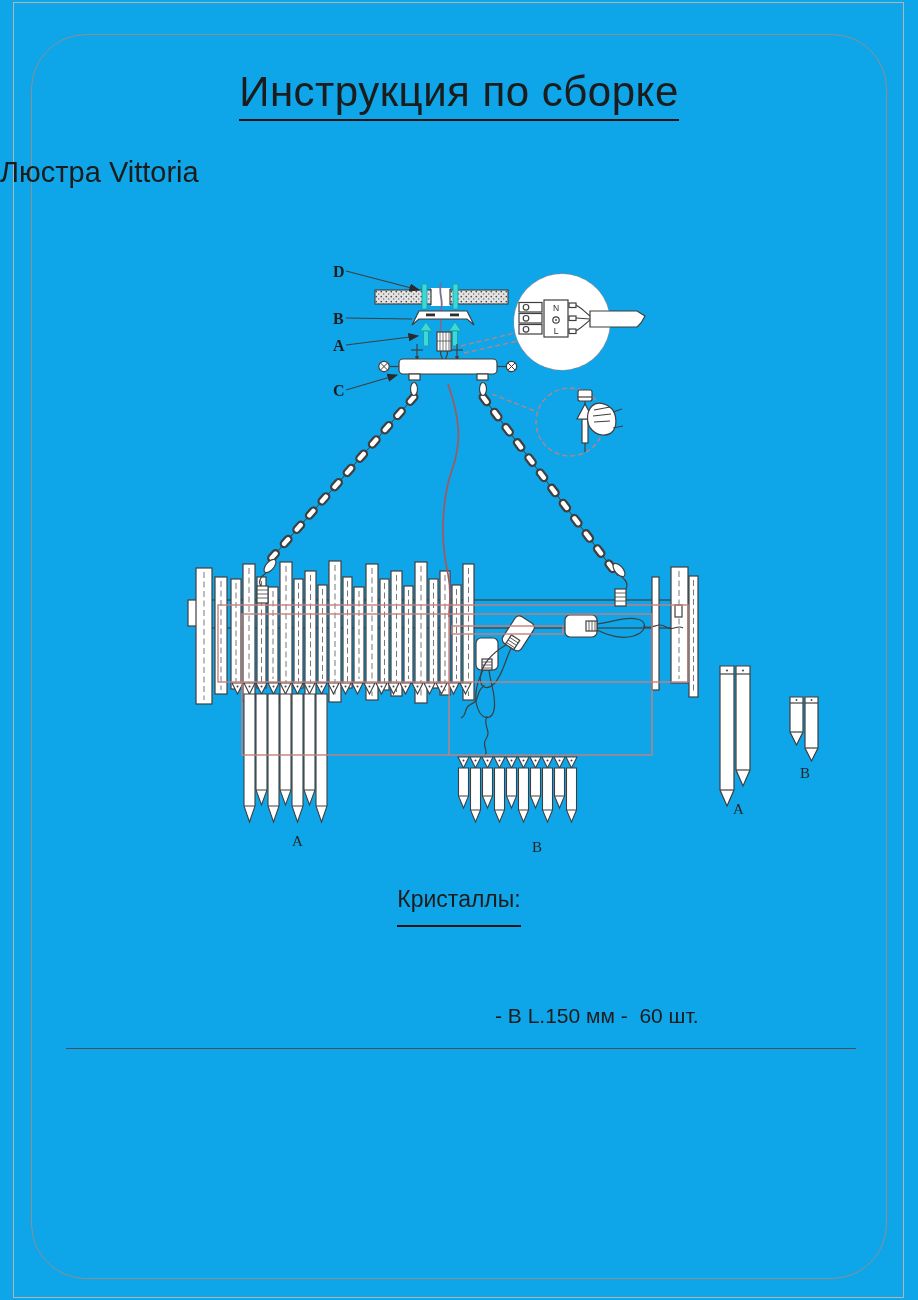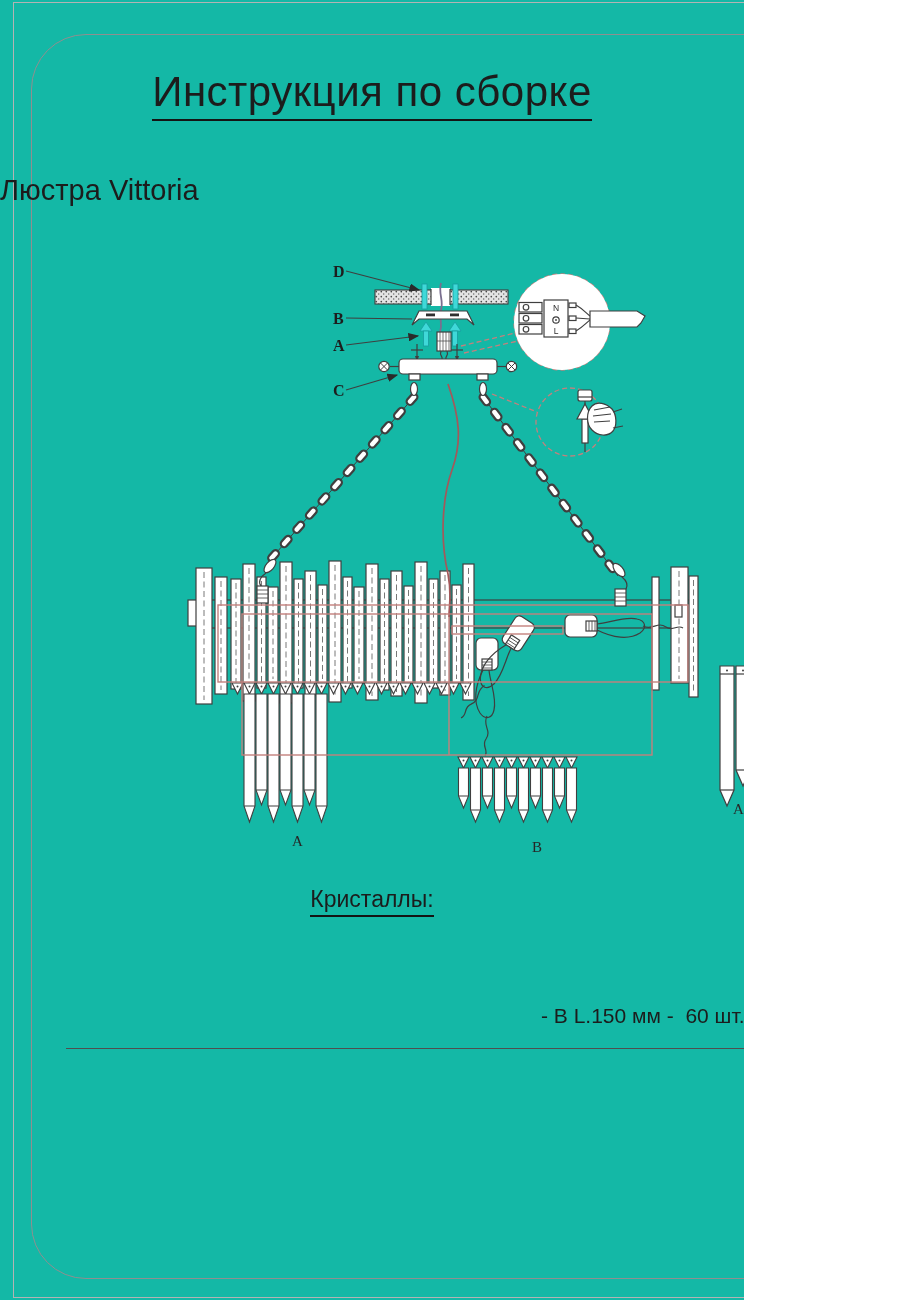--- a/index.html
+++ b/index.html
@@ -1,27 +1,27 @@
 <!DOCTYPE html>
 <html><head>
 <meta charset="utf-8">
 <style>
   html,body{margin:0;padding:0;background:#fff;}
-  .page{position:relative;width:744px;height:1300px;background:#14b8a6;overflow:hidden;
+  .page{position:relative;width:918px;height:1300px;background:#0ea5e9;overflow:hidden;
         font-family:"Liberation Sans",sans-serif;color:#1c1c1c;}
   .outer-border{position:absolute;left:13px;top:2px;width:889px;height:1294px;border:1px solid #b3b3b3;}
   .inner-border{position:absolute;left:31px;top:34px;width:854px;height:1243px;border:1.6px solid #8f8f8f;border-radius:55px;}
   .title{position:absolute;top:68px;left:0;width:100%;text-align:center;font-size:42px;font-weight:400;letter-spacing:.5px;}
   .title span{display:inline-block;border-bottom:2.5px solid #141414;padding-bottom:3px;}
-  .subtitle{position:absolute;top:174px;left:0;width:100%;display:flex;justify-content:space-between;gap:26px;font-size:29px;}
+  .subtitle{position:absolute;top:156px;left:0;width:100%;display:flex;justify-content:center;gap:26px;font-size:29px;flex-direction:column;}
   .crys-head{position:absolute;top:886px;left:0;width:100%;text-align:center;font-size:23px;}
-  .crys-head span{display:inline-block;border-bottom:2px solid #141414;padding-bottom:2px;}
+  .crys-head span{display:inline-block;border-bottom:2px solid #141414;padding-bottom:12px;}
   .crys-col{position:absolute;font-size:21px;line-height:28px;white-space:pre;}
   .crys-col.left{left:203px;top:946px;}
-  .crys-col.right{left:495px;top:946px;margin-left:46px;}
+  .crys-col.right{left:495px;top:946px;}
   .divider{position:absolute;top:1048px;left:66px;width:790px;border-top:1.8px solid #4f4f4f;}
   .specs{position:absolute;left:99px;top:1100px;font-size:21px;line-height:29.5px;white-space:pre;}
   svg.diagram{position:absolute;left:60px;top:240px;}
   .ln{stroke:#3f3f3f;stroke-width:1.2;fill:none;}
   .wf{fill:#fff;stroke:#3f3f3f;stroke-width:1.2;}
   .dl{stroke:#787878;stroke-width:1;fill:none;stroke-dasharray:6 3.5;}
   .lbl{font:15px "Liberation Serif",serif;fill:#262626;}
   .plbl{font:bold 16px "Liberation Serif",serif;fill:#1d1d1d;}
   .tiny{font:8.5px "Liberation Sans",sans-serif;fill:#2d2d2d;}
 </style>

